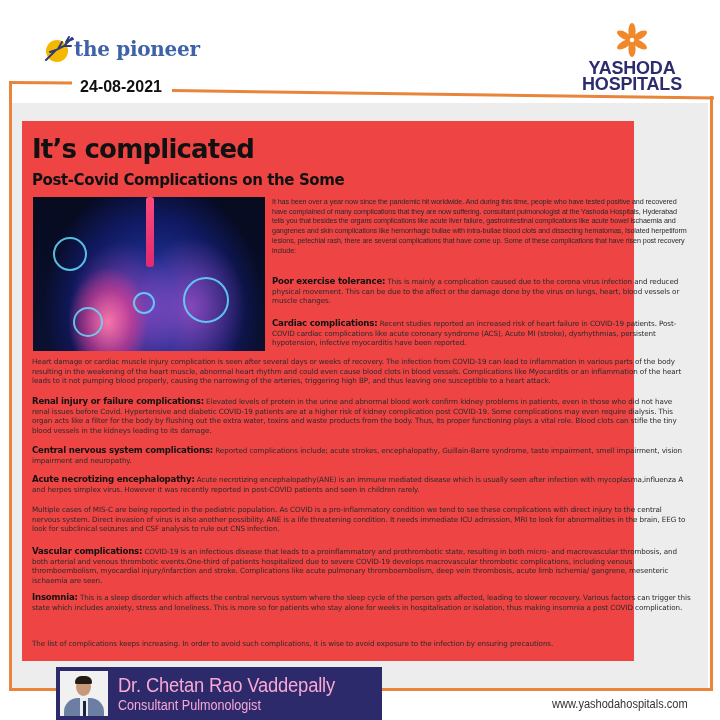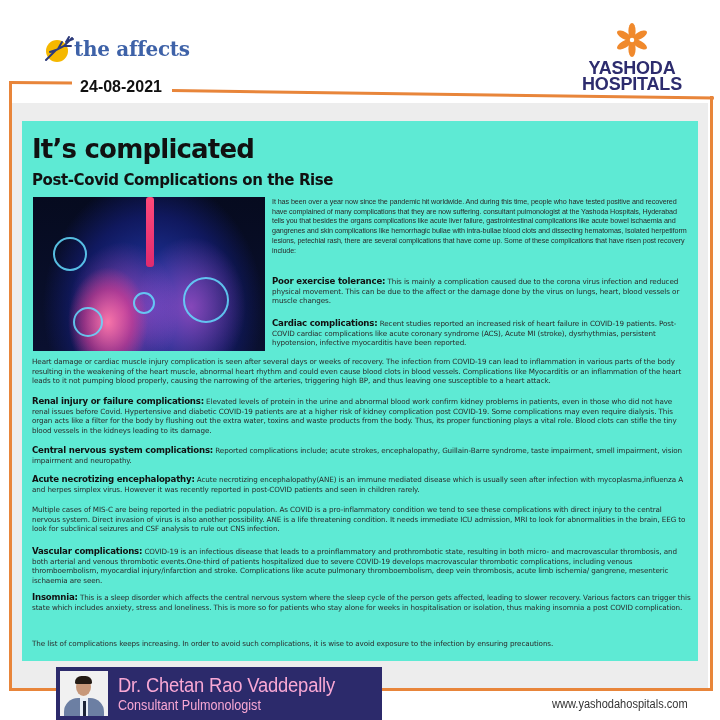--- a/index.html
+++ b/index.html
@@ -21,21 +21,21 @@
   .frame-grey { position: absolute; left: 12px; top: 103px; width: 696px; height: 586px; background: #ededed; }
   .frame-top-left { position: absolute; left: 10px; top: 81px; width: 62px; height: 3px; background: #e8853a; transform: rotate(0.5deg); transform-origin: left; }
   .frame-top-right { position: absolute; left: 172px; top: 89px; width: 542px; height: 3px; background: #e8853a; transform: rotate(0.8deg); transform-origin: left; }
   .frame-left { position: absolute; left: 9px; top: 81px; width: 3px; height: 609px; background: #e8853a; }
   .frame-right { position: absolute; left: 710px; top: 96px; width: 3px; height: 594px; background: #e8853a; }
   .frame-bottom { position: absolute; left: 9px; top: 688px; width: 704px; height: 3px; background: #e8853a; }
 
   .date-box { position: absolute; left: 72px; top: 76px; width: 98px; height: 22px; background: #ffffff; font-family: "Liberation Sans", sans-serif; font-weight: bold; font-size: 16px; color: #111; text-align: center; line-height: 22px; }
 
   
-  .article { position: absolute; left: 22px; top: 121px; width: 676px; height: 540px; background: #5eead4; }
+  .article { position: absolute; left: 22px; top: 121px; width: 612px; height: 540px; background: #ef4444; }
   .headline { position: absolute; left: 10px; top: 13px; font-family: "DejaVu Sans", sans-serif; font-weight: bold; font-size: 26px; color: #111; letter-spacing: -0.8px; }
   .subhead { position: absolute; left: 10px; top: 50px; font-family: "DejaVu Sans", sans-serif; font-weight: bold; font-size: 15px; color: #111; letter-spacing: -0.4px; }
 
   .hero-image { position: absolute; left: 11px; top: 76px; width: 232px; height: 154px; overflow: hidden;
     background:
       radial-gradient(ellipse 40px 55px at 75px 125px, rgba(255,120,170,0.95), rgba(220,60,140,0.55) 60%, transparent 100%),
       radial-gradient(ellipse 55px 70px at 90px 115px, rgba(200,70,180,0.7), transparent 100%),
       radial-gradient(ellipse 55px 70px at 158px 110px, rgba(170,80,200,0.75), transparent 100%),
       radial-gradient(ellipse 110px 130px at 120px 110px, rgba(40,70,200,0.9), rgba(20,30,120,0.7) 70%, transparent 100%),
       linear-gradient(180deg, #060b1f, #0a1030);
@@ -65,21 +65,21 @@
 </head>
 <body>
 
 <div class="pioneer-logo">
   <div class="pioneer-sun">
     <div class="sun"></div>
     <svg class="deer" viewBox="0 0 30 26">
       <path d="M2 24 L12 14 L20 10 L26 4 L28 2 M20 10 L27 10 M12 14 L6 16 M14 13 L18 6 M22 6 L25 1 M24 5 L29 3" stroke="#2c3a7a" stroke-width="2" fill="none" stroke-linecap="round"></path>
     </svg>
   </div>
-  <span class="pioneer-text">the affects</span>
+  <span class="pioneer-text">the pioneer</span>
 </div>
 
 <div class="yashoda-logo">
   <svg class="yashoda-flower" viewBox="-20 -20 40 40">
     <g fill="#f0892c">
       <ellipse cx="0" cy="-10" rx="4" ry="9"></ellipse>
       <ellipse cx="0" cy="-10" rx="4" ry="9" transform="rotate(60)"></ellipse>
       <ellipse cx="0" cy="-10" rx="4" ry="9" transform="rotate(120)"></ellipse>
       <ellipse cx="0" cy="-10" rx="4" ry="9" transform="rotate(180)"></ellipse>
       <ellipse cx="0" cy="-10" rx="4" ry="9" transform="rotate(240)"></ellipse>
@@ -95,21 +95,21 @@
 <div class="frame-top-left"></div>
 <div class="frame-top-right"></div>
 <div class="frame-left"></div>
 <div class="frame-right"></div>
 <div class="frame-bottom"></div>
 
 <div class="date-box">24-08-2021</div>
 
 <div class="article">
   <h1 class="headline">It’s complicated</h1>
-  <h2 class="subhead">Post-Covid Complications on the Rise</h2>
+  <h2 class="subhead">Post-Covid Complications on the Some</h2>
 
   <div class="hero-image">
     <div class="trachea"></div>
     <div class="virus" style="left:150px; top:80px; width:46px; height:46px;"></div>
     <div class="virus" style="left:20px; top:40px; width:34px; height:34px;"></div>
     <div class="virus" style="left:40px; top:110px; width:30px; height:30px;"></div>
     <div class="virus" style="left:100px; top:95px; width:22px; height:22px;"></div>
   </div>
 
   <p class="intro">It has been over a year now since the pandemic hit worldwide. And during this time, people who have tested positive and recovered have complained of many complications that they are now suffering. consultant pulmonologist at the Yashoda Hospitals, Hyderabad tells you that besides the organs complications like acute liver failure, gastrointestinal complications like acute bowel ischaemia and gangrenes and skin complications like hemorrhagic bullae with intra-bullae blood clots and dissecting hematomas, Isolated herpetiform lesions, petechial rash, there are several complications that have come up. Some of these complications that have risen post recovery include:</p>

